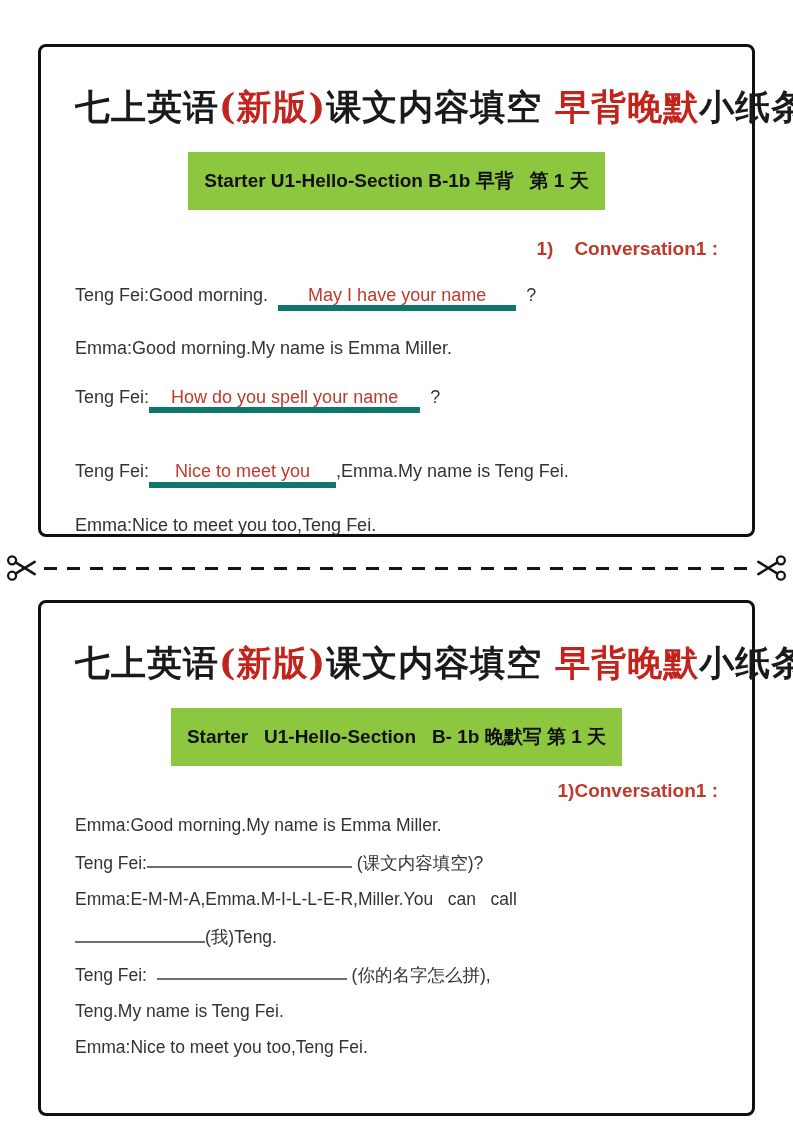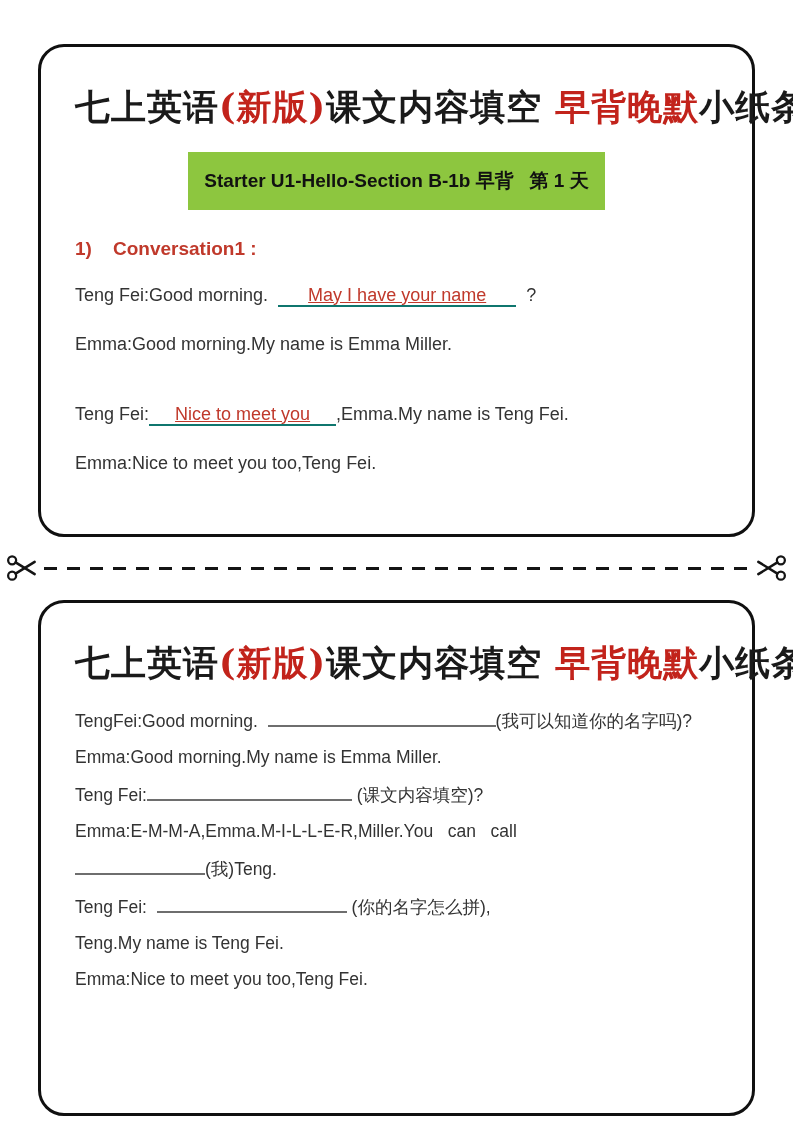--- a/index.html
+++ b/index.html
@@ -6,21 +6,21 @@
   body{
     width:793px;height:1122px;background:#ffffff;
     font-family:"Liberation Sans","DejaVu Sans",sans-serif;
     color:#333;overflow:hidden;
   }
   .page{position:relative;width:793px;height:1122px;}
   .panel{
     box-sizing:border-box;
     margin:0 38px;
     border:3.5px solid #101010;
-    border-radius:26px;
+    border-radius:8px;
     padding:16px 34px 10px 34px;
     background:#fff;
   }
   .panel.p1{margin-top:44px;height:493px;}
   .panel.p2{margin-top:0;height:516px;}
   .title{
     text-align:center;
     font-family:"DejaVu Serif","Liberation Serif",serif;
     font-weight:900;
     font-size:35px;
@@ -33,37 +33,37 @@
   .title .t-black{color:#1a1a1a;}
   .banner{
     display:block;width:fit-content;margin:9px auto 0 auto;
     background:#8dc63f;color:#111;
     font-weight:700;font-size:19px;line-height:1.35;
     padding:16px 16px;white-space:pre;
   }
   .heading{
     color:#c0392b;font-weight:700;font-size:19px;
     white-space:pre;
+    text-align:right;
   }
   .p1 .heading{margin-top:28px;}
   .p2 .heading{margin-top:14px;}
   .lines{margin-top:0;}
   .p1 .lines{margin-top:24px;font-size:18px;}
   .p2 .lines{margin-top:12px;font-size:17.5px;}
   .line{color:#333;}
   .p1 .line{margin-bottom:26px;line-height:1.25;}
   .p2 .line{margin-bottom:13.5px;line-height:1.3;}
   .txt{white-space:pre-wrap;}
   .fill{
     color:#c0392b;
     display:inline-block;
-    border-bottom:2px solid #0f766e;
+    border-bottom:6px solid #0f766e;
     padding:0 26px;
     line-height:1.15;
-    text-decoration:underline;
   }
   .blank{
     display:inline-block;
     border-bottom:2px solid #6e6e6e;
     height:0.95em;
     vertical-align:baseline;
   }
   .cutline{
     display:flex;align-items:center;
     margin:14px 6px 15px 6px;height:34px;
@@ -80,20 +80,21 @@
 
 <div class="page">
 
   <section class="panel p1">
     <h1 class="title"><span class="t-black">七上英语</span><span class="t-red">(新版)</span><span class="t-black">课文内容填空 </span><span class="t-red">早背晚默</span><span class="t-black">小纸条</span></h1>
     <div class="banner">Starter U1-Hello-Section B-1b 早背   第 1 天</div>
     <div class="heading">1)    Conversation1 :</div>
     <div class="lines">
         <div class="line"><span class="txt">Teng Fei:Good morning.  </span><span class="fill" style="padding: 0px 30px;">May I have your name</span><span class="txt">  ?</span></div>
         <div class="line"><span class="txt">Emma:Good morning.My name is Emma Miller.</span></div>
+        <div class="line"><span class="txt">Teng Fei:</span><span class="fill" style="padding: 0px 22px;">How do you spell your name</span><span class="txt">  ?</span></div>
         <div class="line"><span class="txt">Teng Fei:</span><span class="fill" style="padding: 0px 26px; margin-top: 22px;">Nice to meet you</span><span class="txt">,Emma.My name is Teng Fei.</span></div>
         <div class="line"><span class="txt">Emma:Nice to meet you too,Teng Fei.</span></div>
       </div>
   </section>
 
   <div class="cutline">
     <svg class="scissors left" viewBox="0 0 24 24">
       <circle cx="4.6" cy="6.2" r="3" fill="none" stroke="#141414" stroke-width="1.7"></circle>
       <circle cx="4.6" cy="17.8" r="3" fill="none" stroke="#141414" stroke-width="1.7"></circle>
       <line x1="7.2" y1="7.8" x2="21.5" y2="16.6" stroke="#141414" stroke-width="1.9" stroke-linecap="round"></line>
@@ -103,22 +104,23 @@
     <svg class="scissors right" viewBox="0 0 24 24">
       <circle cx="4.6" cy="6.2" r="3" fill="none" stroke="#141414" stroke-width="1.7"></circle>
       <circle cx="4.6" cy="17.8" r="3" fill="none" stroke="#141414" stroke-width="1.7"></circle>
       <line x1="7.2" y1="7.8" x2="21.5" y2="16.6" stroke="#141414" stroke-width="1.9" stroke-linecap="round"></line>
       <line x1="7.2" y1="16.2" x2="21.5" y2="7.4" stroke="#141414" stroke-width="1.9" stroke-linecap="round"></line>
     </svg>
   </div>
 
   <section class="panel p2">
     <h1 class="title"><span class="t-black">七上英语</span><span class="t-red">(新版)</span><span class="t-black">课文内容填空 </span><span class="t-red">早背晚默</span><span class="t-black">小纸条</span></h1>
+    <div class="banner">Starter   U1-Hello-Section   B- 1b 晚默写 第 1 天</div>
+    <div class="heading">1)Conversation1 :</div>
     <div class="lines">
-        <div class="line"><span class="txt">TengFei:Good morning.  </span><span class="blank" style="width: 228px;"></span><span class="txt">(我可以知道你的名字吗)?</span></div>
         <div class="line"><span class="txt">Emma:Good morning.My name is Emma Miller.</span></div>
         <div class="line"><span class="txt">Teng Fei:</span><span class="blank" style="width: 205px;"></span><span class="txt"> (课文内容填空)?</span></div>
         <div class="line"><span class="txt">Emma:E-M-M-A,Emma.M-I-L-L-E-R,Miller.You   can   call</span></div>
         <div class="line"><span class="blank" style="width: 130px;"></span><span class="txt">(我)Teng.</span></div>
         <div class="line"><span class="txt">Teng Fei:  </span><span class="blank" style="width: 190px;"></span><span class="txt"> (你的名字怎么拼),</span></div>
         <div class="line"><span class="txt">Teng.My name is Teng Fei.</span></div>
         <div class="line"><span class="txt">Emma:Nice to meet you too,Teng Fei.</span></div>
       </div>
   </section>
 

